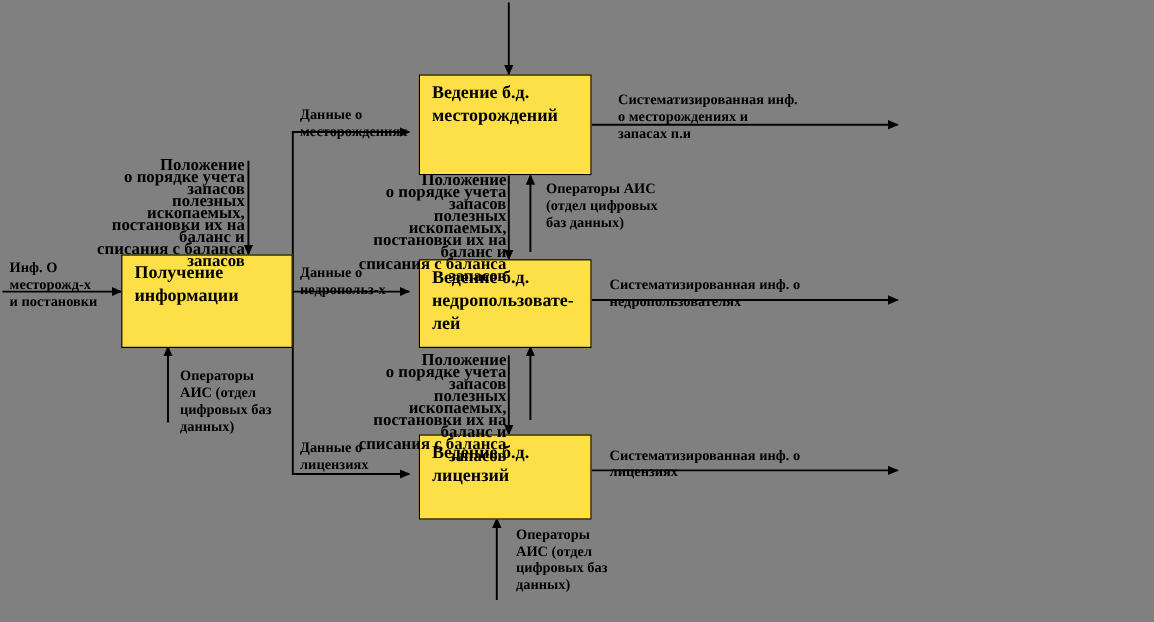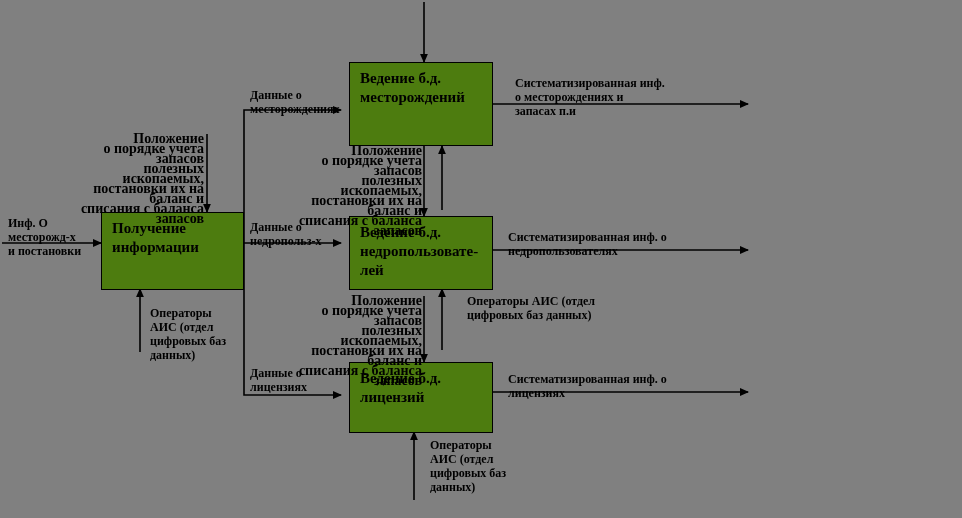--- a/index.html
+++ b/index.html
@@ -8,21 +8,21 @@
     background:#808080;
     font-family:"Liberation Serif", serif;
     overflow:hidden;
     position:relative;
   }
   #canvas{position:absolute;left:0;top:0;width:962px;height:518px;}
   svg.layer{position:absolute;left:0;top:0;width:962px;height:518px;pointer-events:none;}
 
   .proc-box{
     position:absolute;
-    background:#4d7c0f;
+    background:#fde047;
     border:1px solid #000000;
     box-sizing:border-box;
   }
   .proc-title{
     position:absolute;
     left:10px;
     top:6px;
     right:6px;
     font-weight:bold;
     font-size:15px;
@@ -125,23 +125,24 @@
 о порядке учета запасов
 полезных ископаемых,
 постановки их на баланс и
 списания с баланса запасов</div>
 
   <div class="lbl lbl-sm" style="left:150px;top:306px;width:105px;">Операторы
 АИС (отдел
 цифровых баз
 данных)</div>
 
+  <div class="lbl lbl-sm" style="left:455px;top:150px;width:115px;">Операторы АИС
+(отдел цифровых
+баз данных)</div>
 
-  <div class="lbl lbl-sm" style="left:467px;top:294px;width:145px;">Операторы АИС (отдел
-цифровых баз данных)</div>
 
   <div class="lbl lbl-sm" style="left:430px;top:438px;width:105px;">Операторы
 АИС (отдел
 цифровых баз
 данных)</div>
 
   <div class="lbl lbl-sm" style="left:250px;top:88px;width:110px;">Данные о
 месторождениях</div>
 
   <div class="lbl lbl-sm" style="left:250px;top:220px;width:110px;">Данные о

